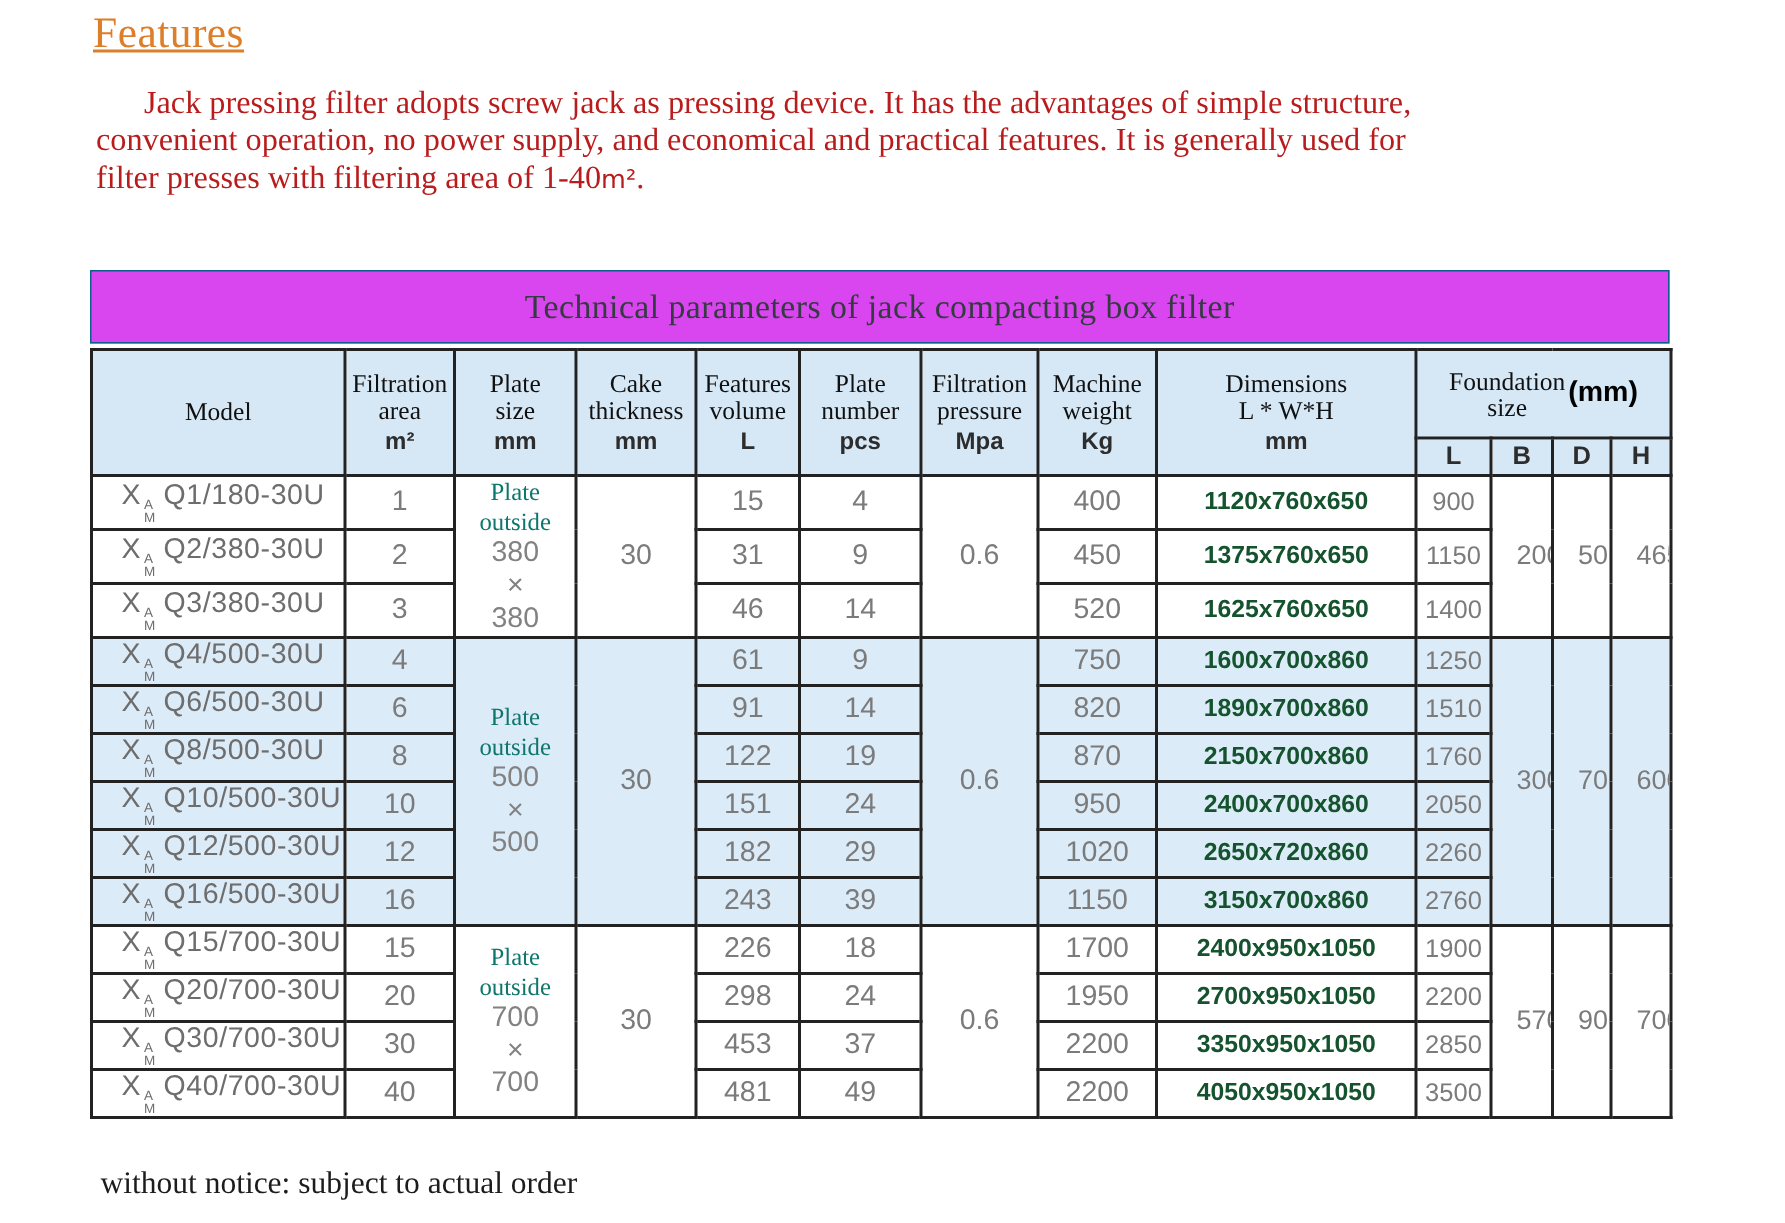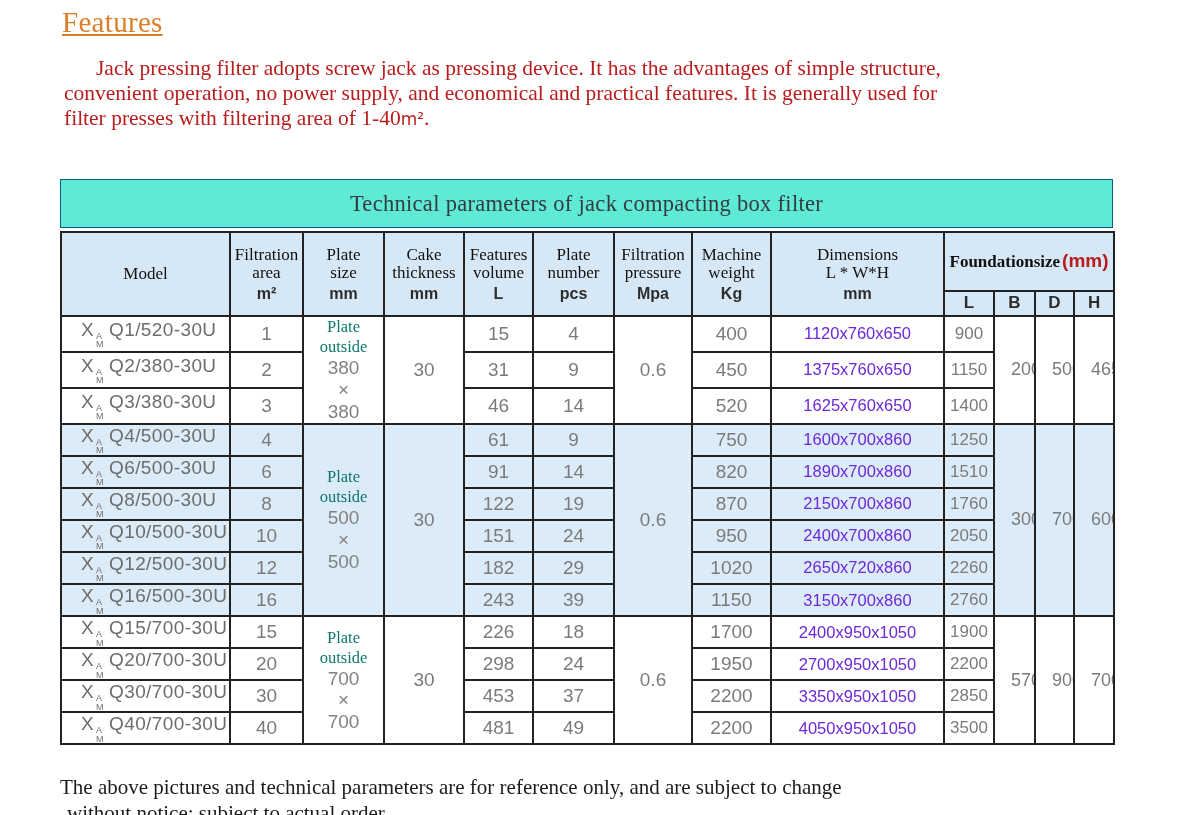--- a/index.html
+++ b/index.html
@@ -11,54 +11,54 @@
   .features{
     margin:6px 0 0 62px;font-size:29px;font-weight:normal;
     color:#dd7e2a;letter-spacing:0.3px;text-decoration:underline;
   }
   .intro{margin:17px 0 0 64px;font-size:21.5px;color:#b91c1c;line-height:25px;}
   .intro .line1{text-indent:32px;}
   .sqm{font-family:"DejaVu Sans",sans-serif;font-size:17px;}
 
   .tablewrap{margin:47px 0 0 60px;width:1053px;}
   .titlebar{
-    background:#5eead4;height:49px;margin-bottom:3px;
+    background:#d946ef;height:49px;margin-bottom:3px;
     display:flex;align-items:center;justify-content:center;
     color:#343b41;font-size:22.5px;letter-spacing:0.3px;
     border:1px solid #0d5f92;box-sizing:border-box;
   }
   table{border-collapse:collapse;table-layout:fixed;width:1053px;}
   th,td{border:2px solid #222222;padding:0;text-align:center;vertical-align:middle;overflow:hidden;}
   thead th{
     background:#d6e8f6;font-weight:normal;font-size:17px;color:#101010;line-height:1.08;margin-top:40px;
   }
   thead tr.main-head{height:59px;}
   thead tr.sub-head{height:25px;}
   .unit{
     font-family:"Liberation Sans",sans-serif;font-weight:bold;
     font-size:16px;color:#2d2d2d;display:block;margin-top:2px;
   }
-  .unit-inline{font-family:"Liberation Sans",sans-serif;font-weight:bold;font-size:19px;color:#b91c1c;}
+  .unit-inline{font-family:"Liberation Sans",sans-serif;font-weight:bold;font-size:19px;color:#000000;}
   .sub-head th{font-family:"Liberation Sans",sans-serif;font-weight:bold;font-size:17px;color:#2d2d2d;}
   .fnd-wrap{display:flex;align-items:center;justify-content:center;gap:2px;}
-  .fnd-lines{display:flex;flex-direction:row;line-height:1.0;font-weight:bold;}
+  .fnd-lines{display:flex;flex-direction:column;line-height:1.0;}
 
   tbody td{
     font-family:"Liberation Sans",sans-serif;font-size:19px;color:#7b7b7b;
     height:30px;background:#ffffff;
   }
   tbody tr.g1 td{background:#dcebf8;}
   td.model{text-align:left;padding-left:19px;color:#6d6d6d;letter-spacing:0.4px;white-space:nowrap;}
   .stack{
     display:inline-flex;flex-direction:column;font-size:9px;line-height:0.95;
     vertical-align:-3px;margin:0 5px 0 2px;color:#6d6d6d;
   }
   td.plate .plate-label{font-family:"Liberation Serif",serif;font-size:16.5px;color:#0f766e;display:block;}
   td.plate .plate-num{display:block;font-size:19px;color:#828282;line-height:1.15;}
-  td.dims{font-size:16.5px;color:#6d28d9;}
+  td.dims{font-size:16.5px;color:#14532d;font-weight:bold;}
   td.fl{font-size:17px;}
   td.bdh{font-size:18px;padding-left:16px;}
 
   .footer{margin:29px 0 0 60px;font-size:21px;color:#1c1c1c;line-height:26px;}
   .footer .line2{margin-left:7px;}
 </style>
 </head>
 <body>
 
 <h1 class="features">Features</h1>
@@ -116,21 +116,21 @@
         <th>D</th>
         <th>H</th>
       </tr>
     </thead>
     <tbody>
 
       <tr>
         <td class="model"><span>X</span><span class="stack">
               <span>A</span>
               <span>M</span>
-            </span><span>Q1/520-30U</span></td>
+            </span><span>Q1/180-30U</span></td>
         <td>1</td>
         <td class="plate" rowspan="3">
             <span class="plate-label">Plate outside</span>
             <span class="plate-num">380</span>
             <span class="plate-num">×</span>
             <span class="plate-num">380</span>
           </td>
         <td rowspan="3">30</td>
         <td>15</td>
         <td>4</td>
@@ -308,15 +308,14 @@
         <td>49</td>
         <td>2200</td>
         <td class="dims">4050x950x1050</td>
         <td class="fl">3500</td>
       </tr>
     </tbody>
   </table>
 </div>
 
 <div class="footer">
-  <div>The above pictures and technical parameters are for reference only, and are subject to change</div>
   <div class="line2">without notice: subject to actual order</div>
 </div>
 
 </body></html>

